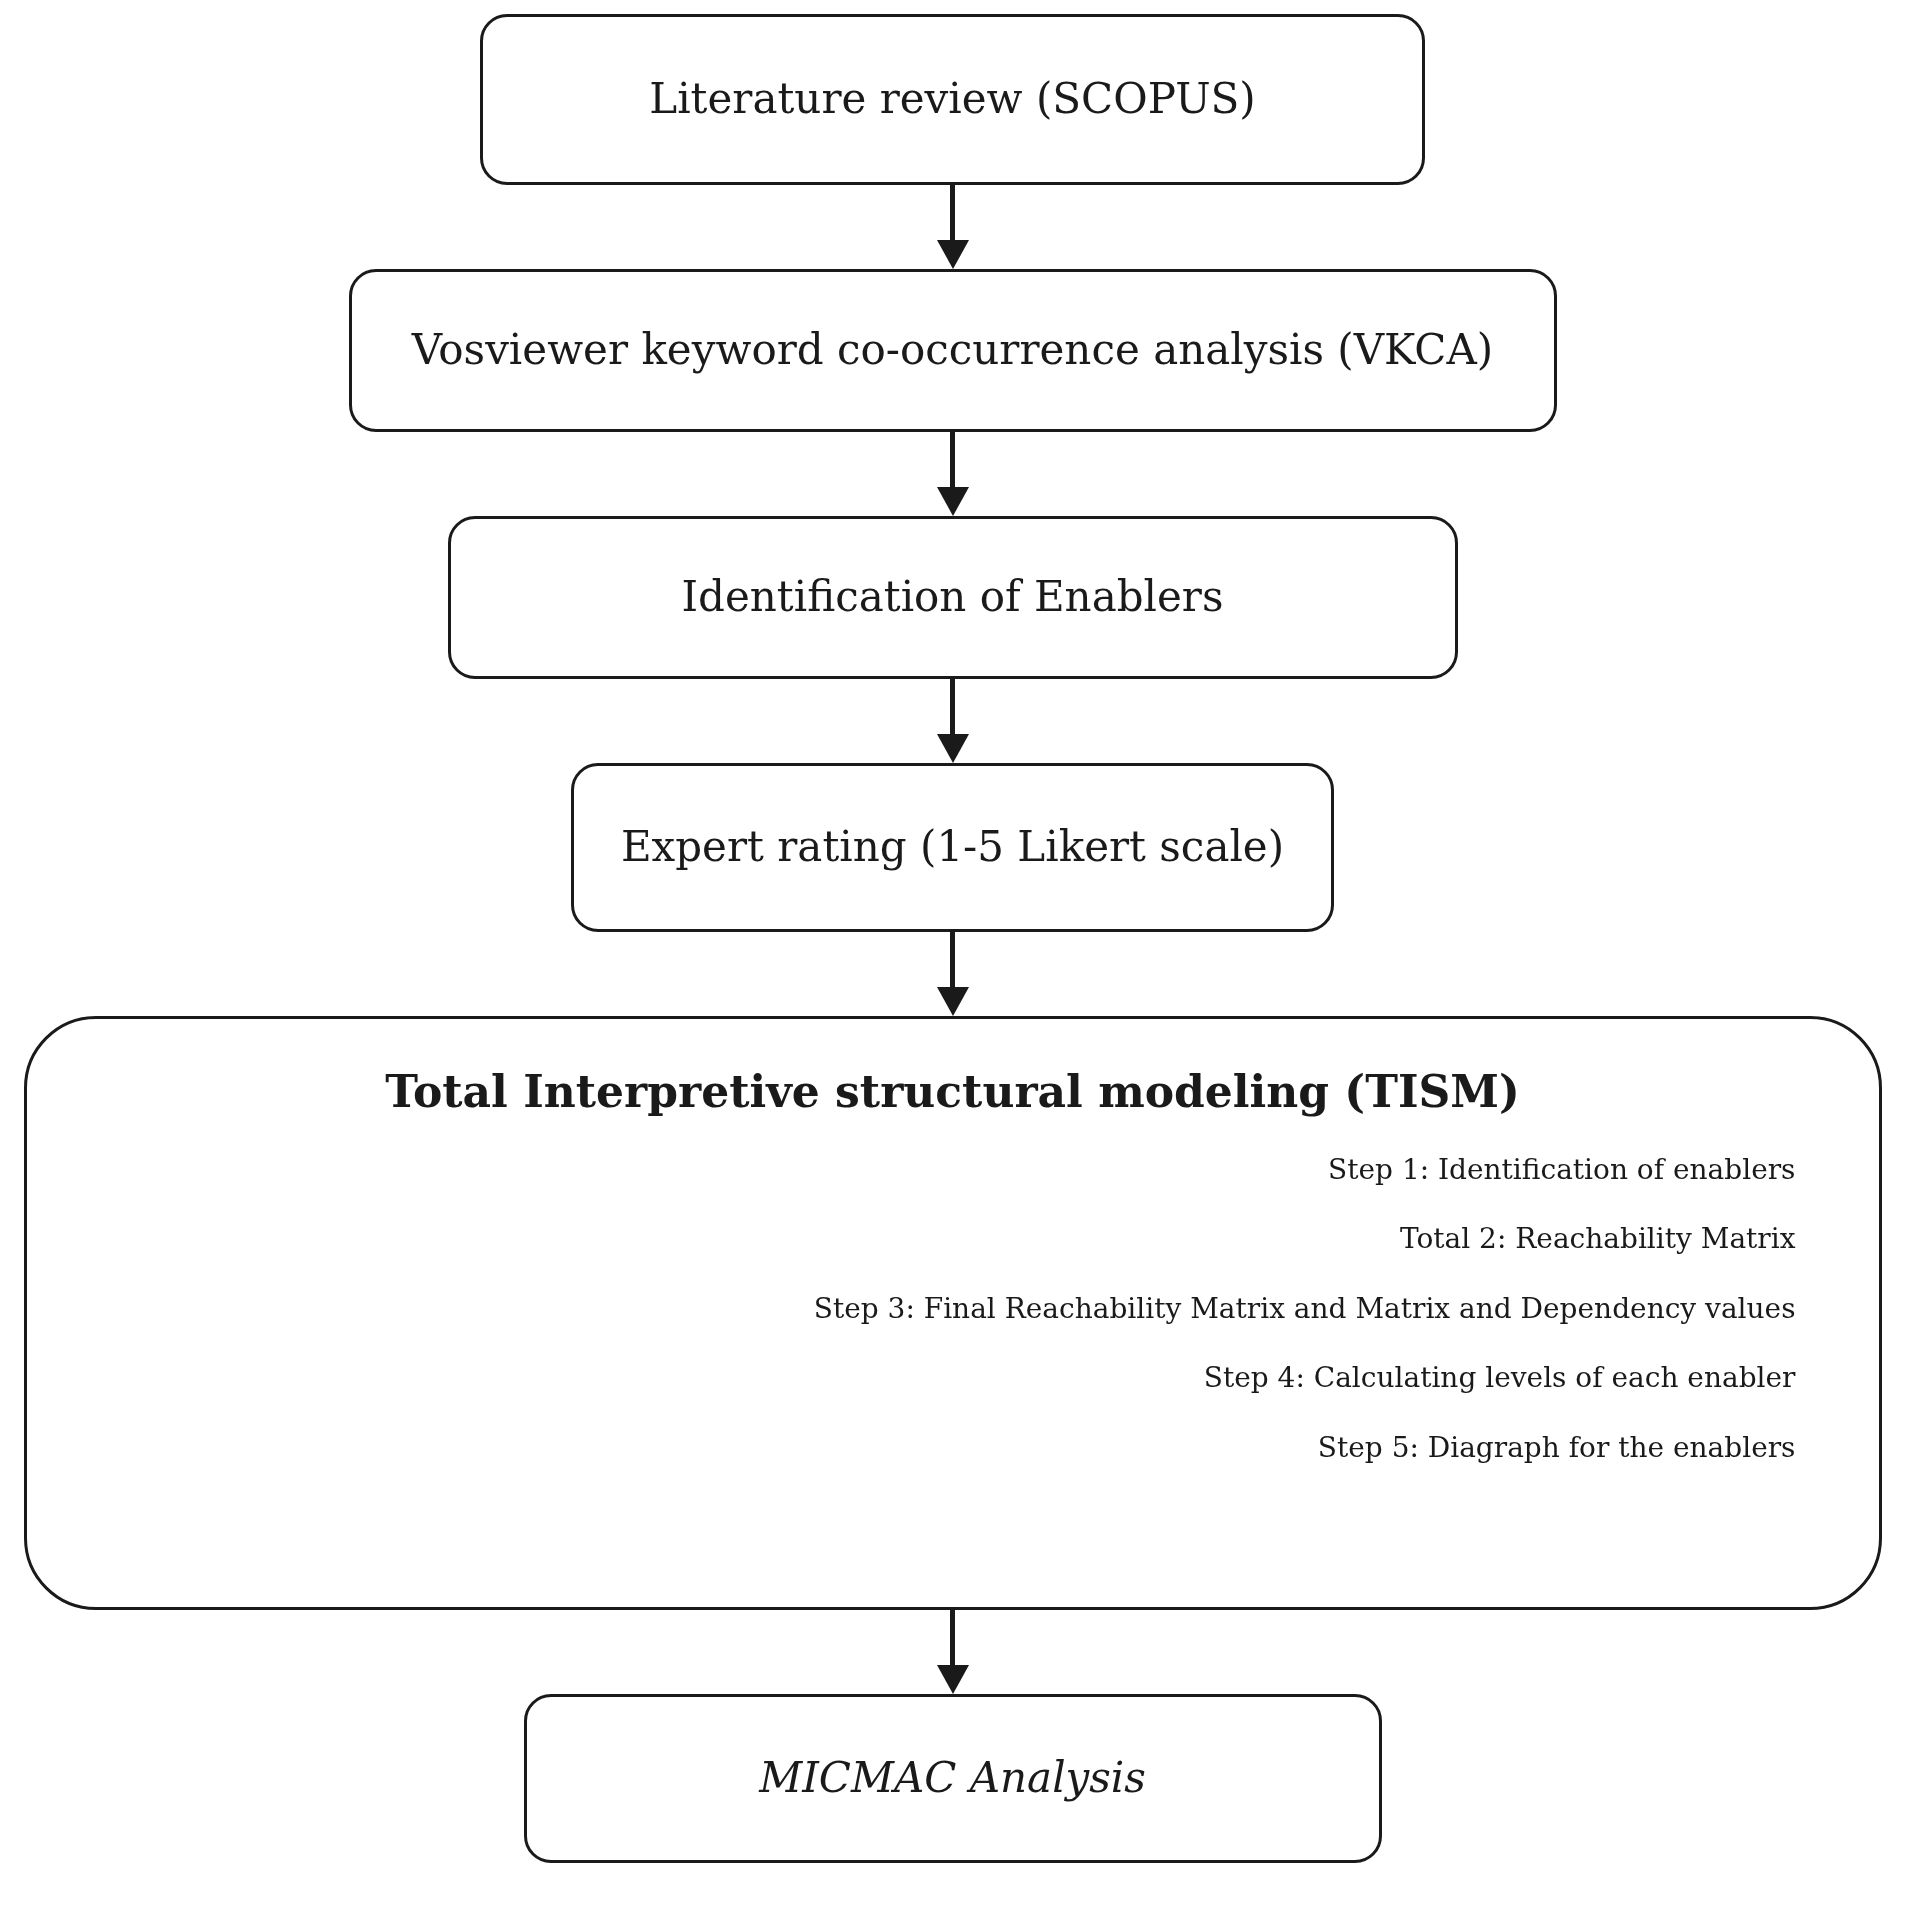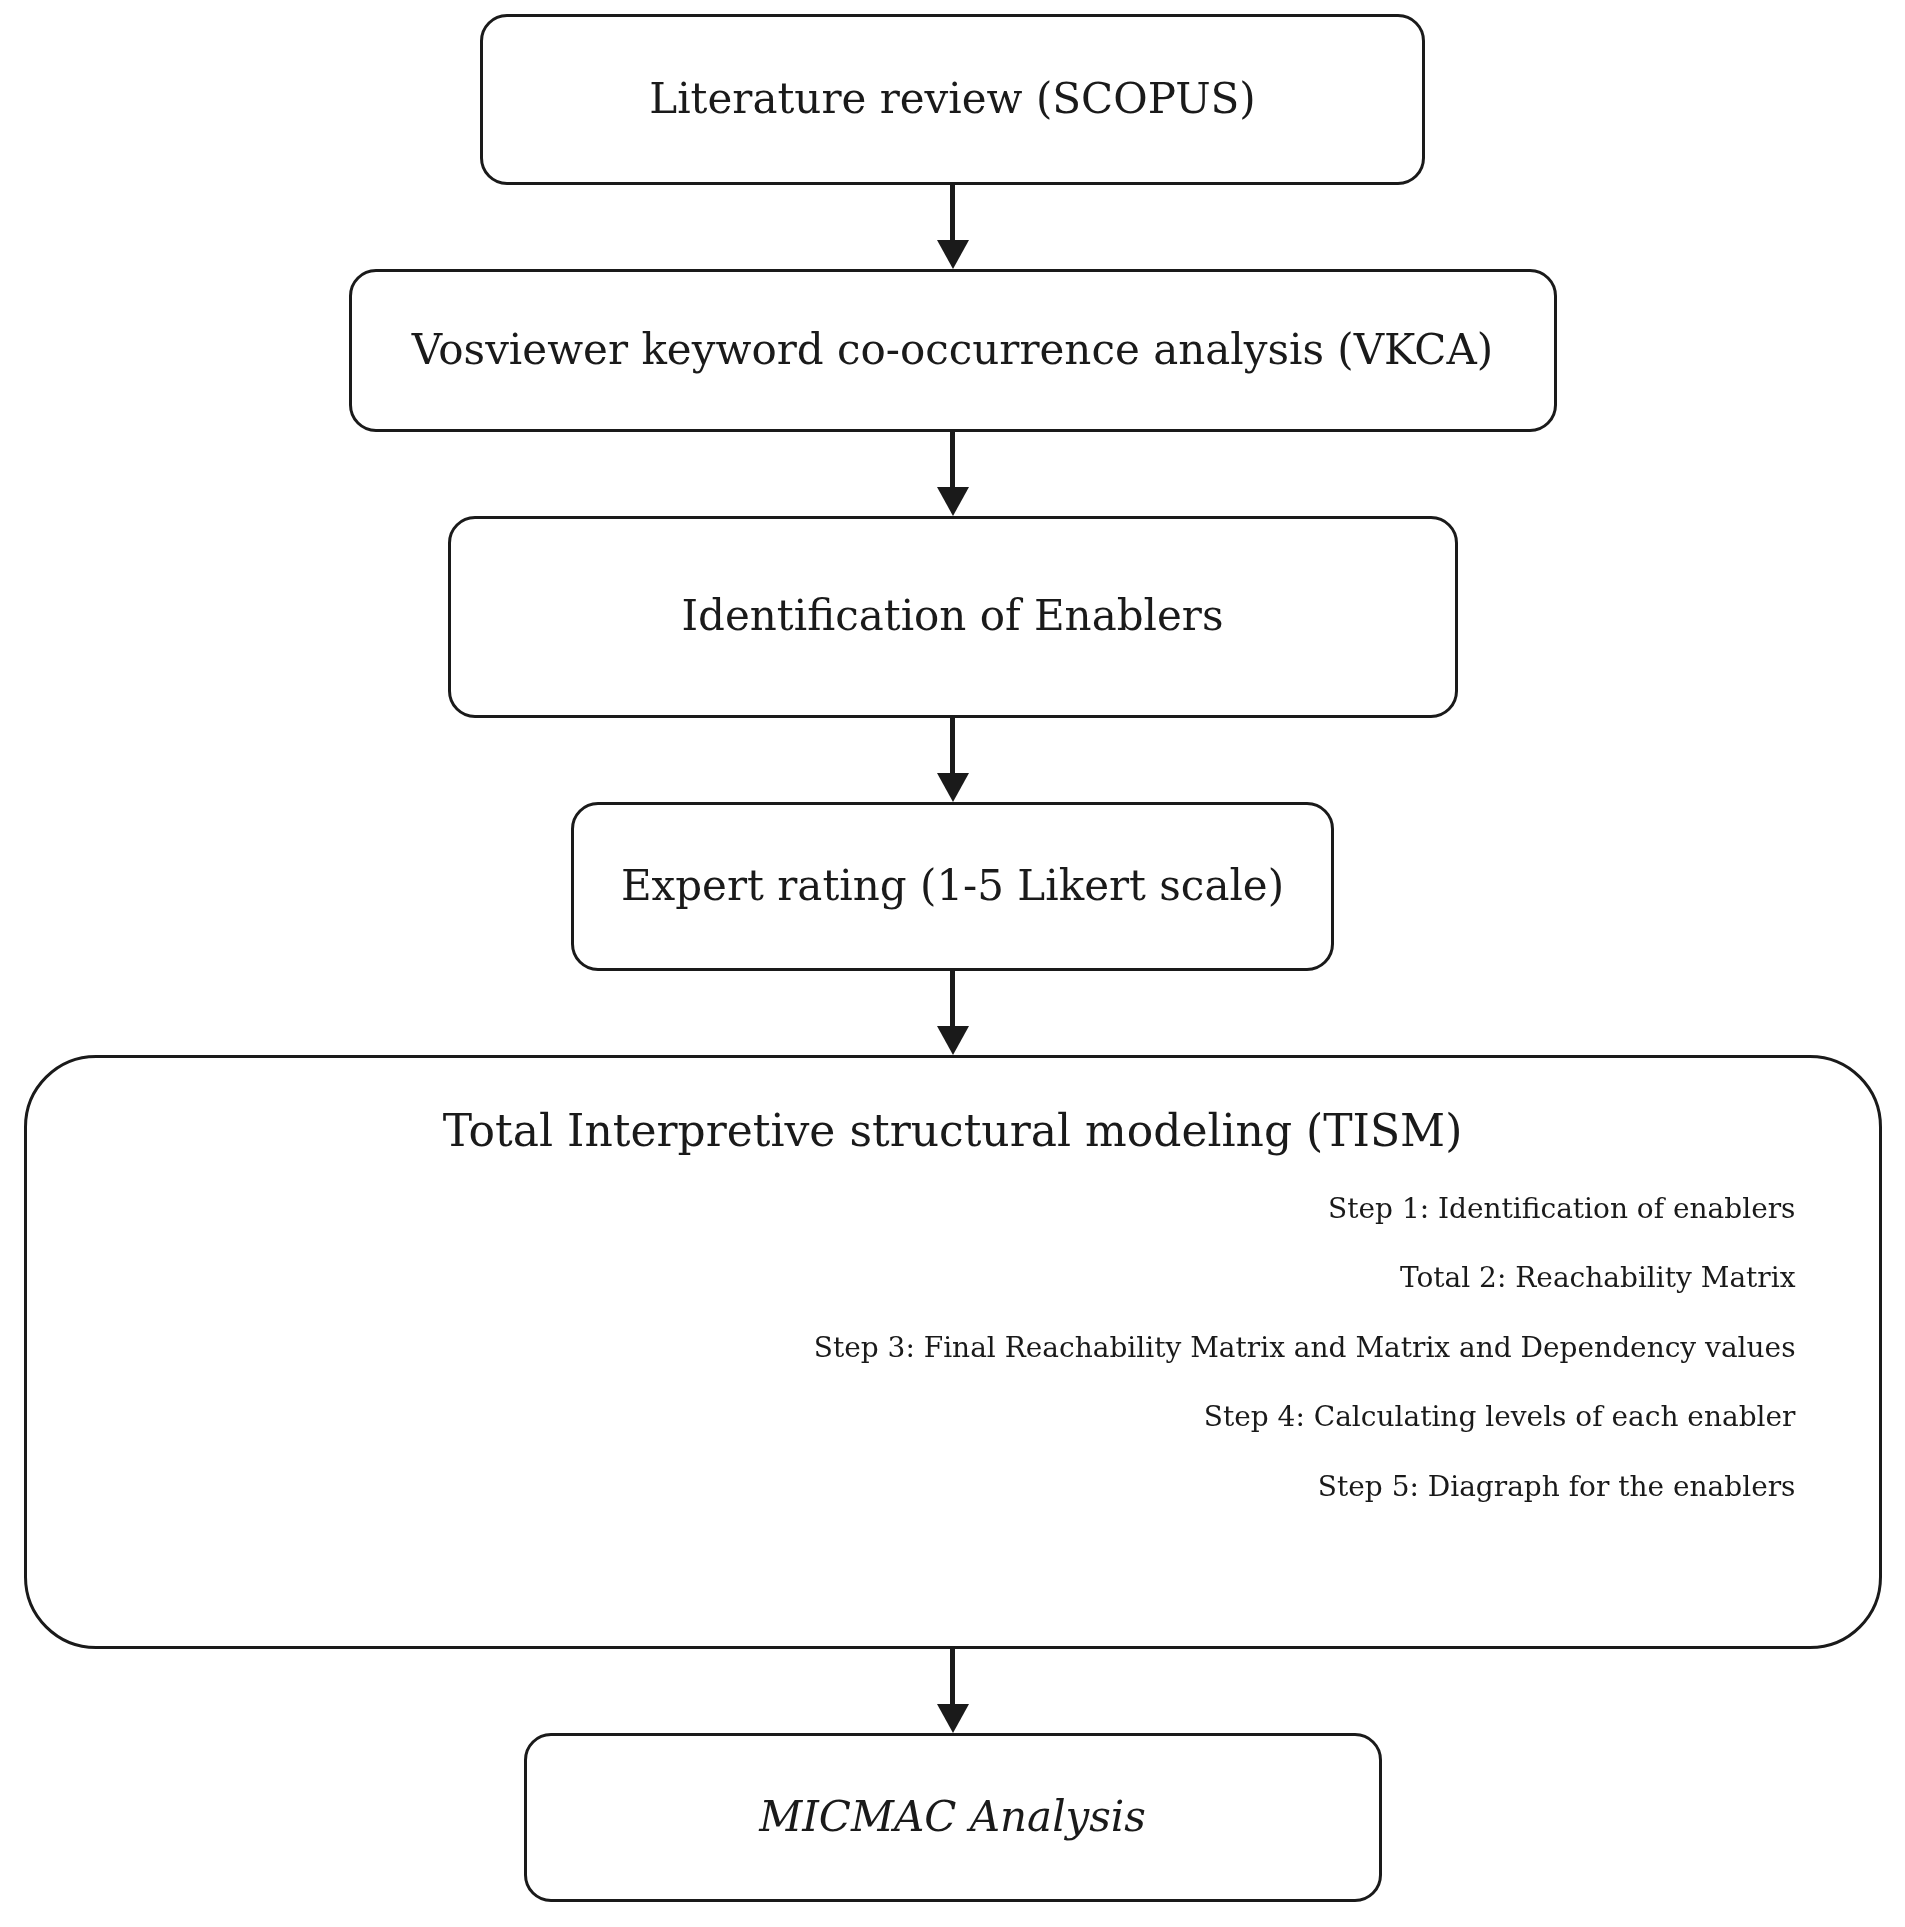--- a/index.html
+++ b/index.html
@@ -32,36 +32,36 @@
     justify-content: center;
     text-align: right;
     font-size: 42px;
     line-height: 1.2;
     box-sizing: border-box;
     flex: 0 0 auto;
     padding: 15px 23px;
   }
   .n1 { width: 945px; height: 171px; }
   .n2 { width: 1208px; height: 163px; }
-  .n3 { width: 1010px; height: 202px; }
+  .n3 { width: 1010px; height: 163px; }
   .n4 { width: 763px; height: 169px; }
   .n6 { width: 858px; height: 169px; font-style: italic; }
 
   .tism {
     width: 1858px;
     min-height: 594px;
     border: 3px solid #1a1a1a;
     border-radius: 72px;
     background: #ffffff;
     box-sizing: border-box;
     padding: 47px 83px 42px 83px;
     flex: 0 0 auto;
   }
   .tism-title {
-    font-weight: normal;
+    font-weight: bold;
     font-size: 44px;
     text-align: center;
     margin: 0 0 21px 0;
   }
   .tism-step {
     font-size: 28px;
     line-height: 1.2;
     margin: 36px 0;
     text-align: right;
   }

